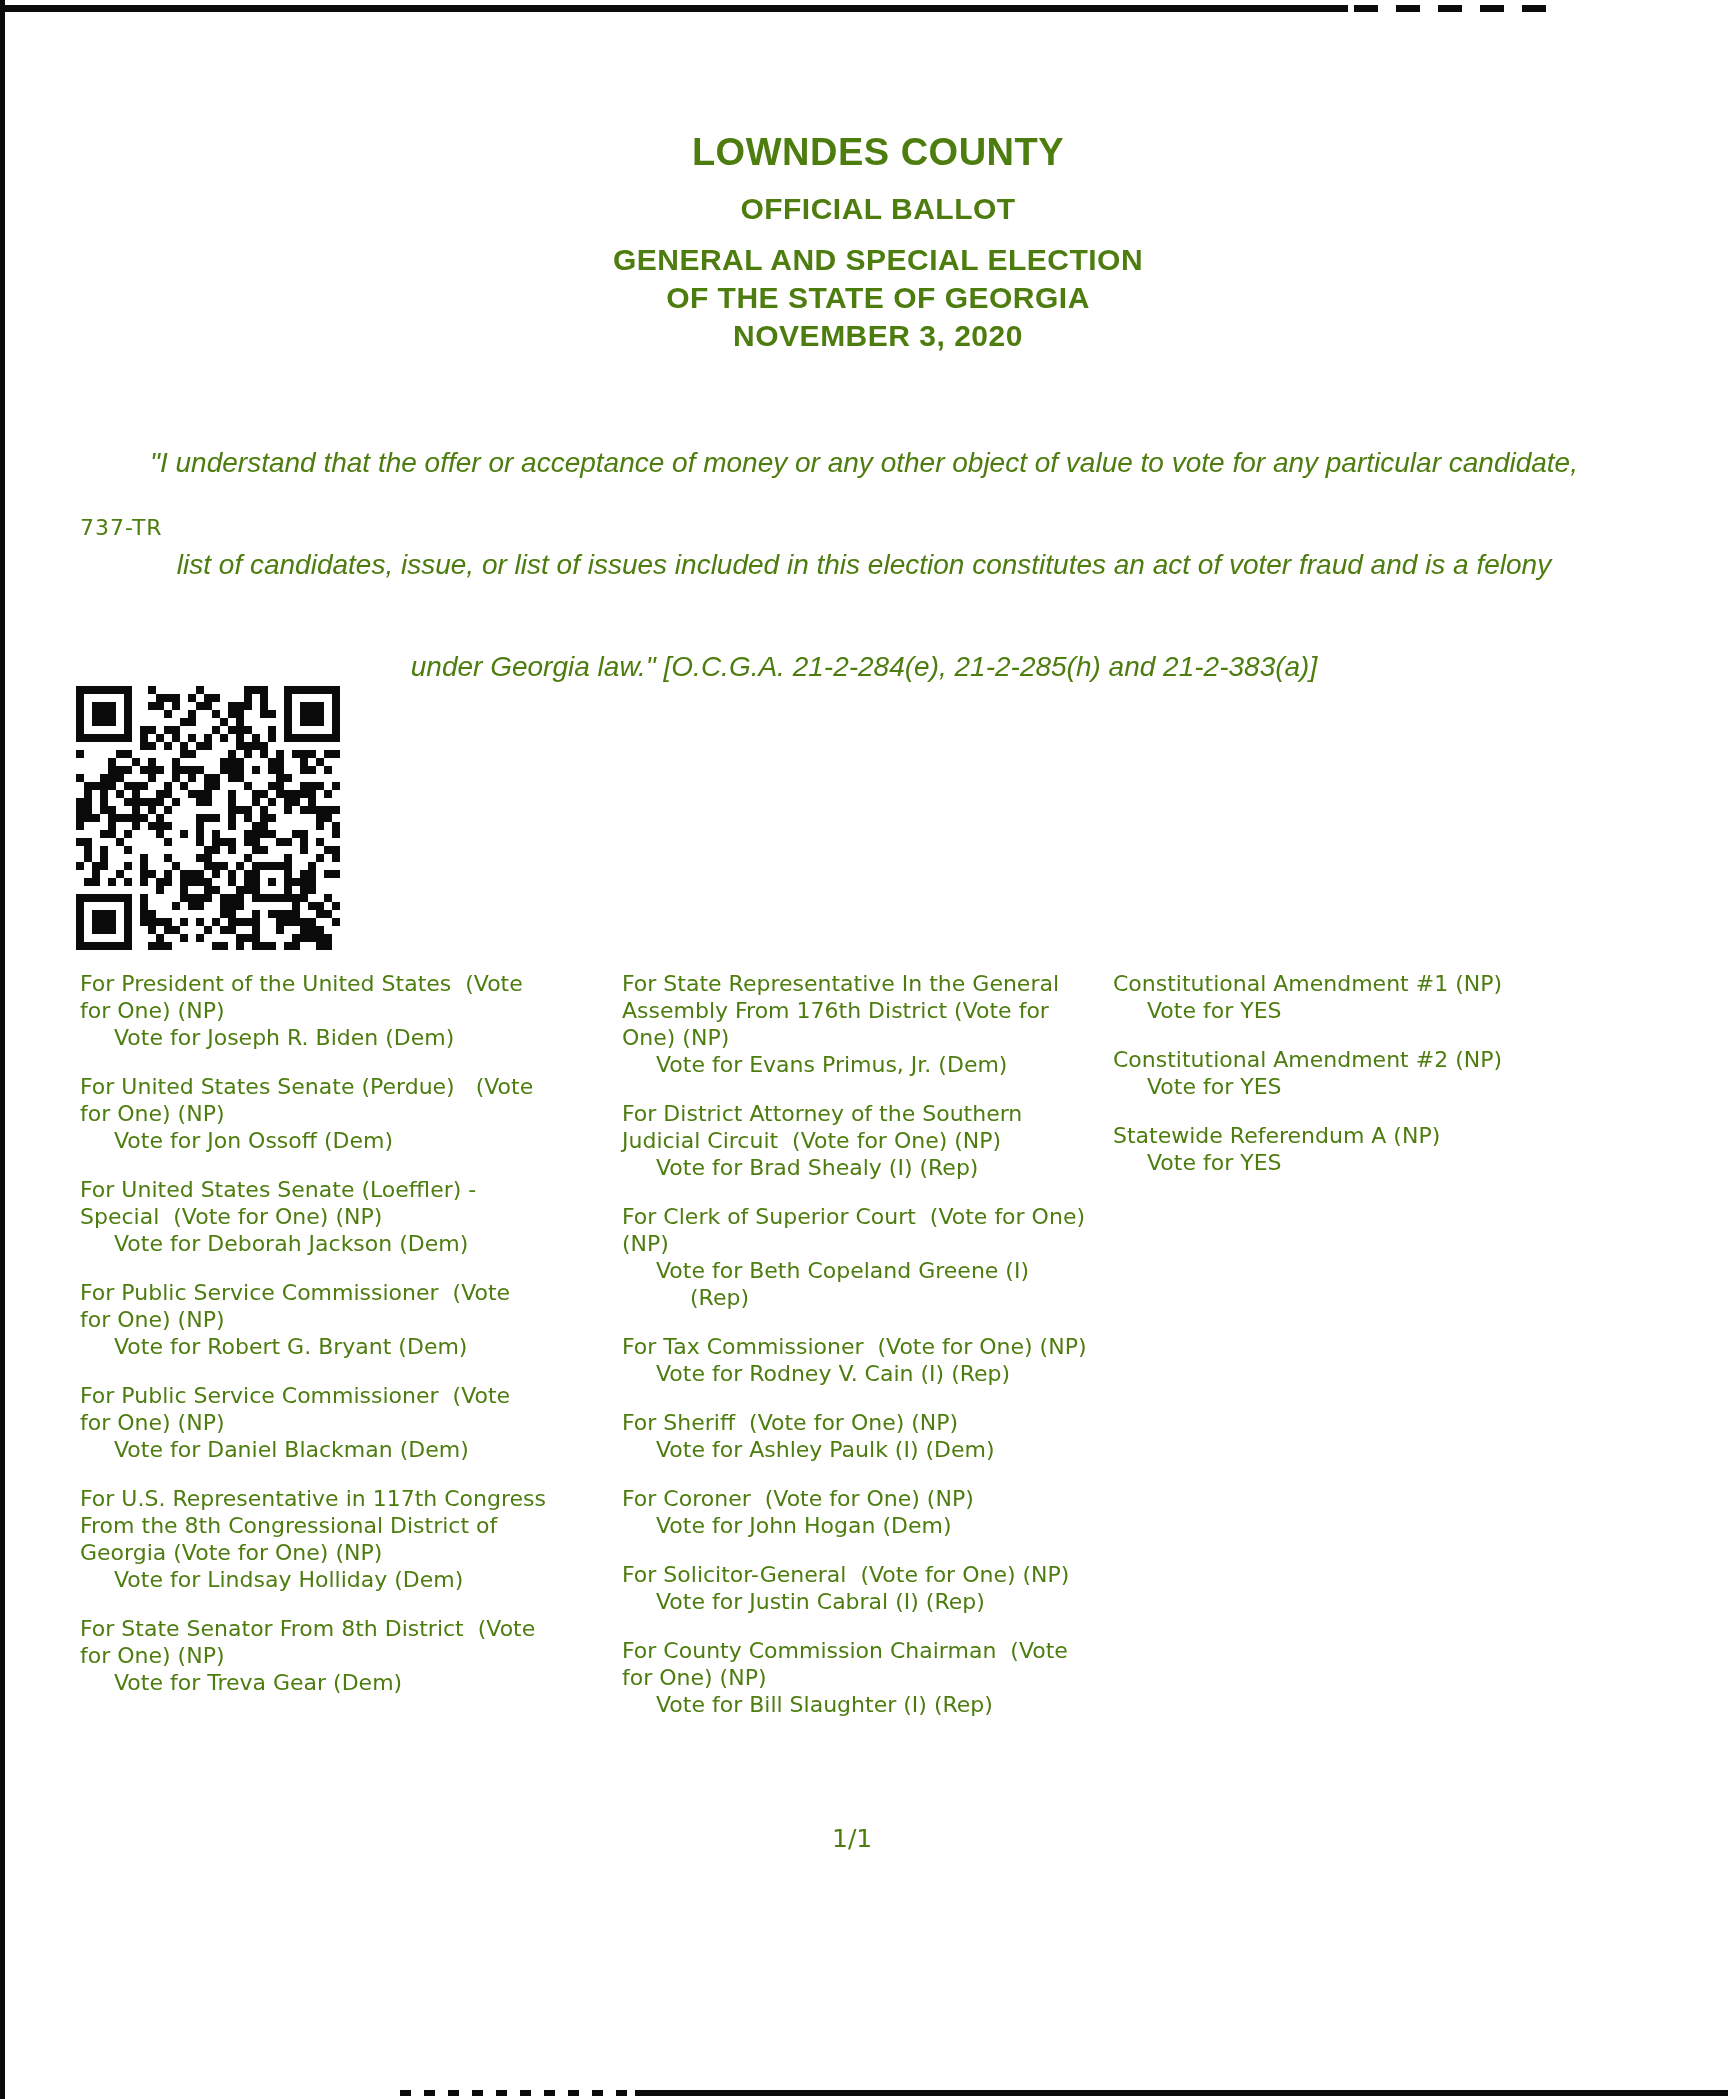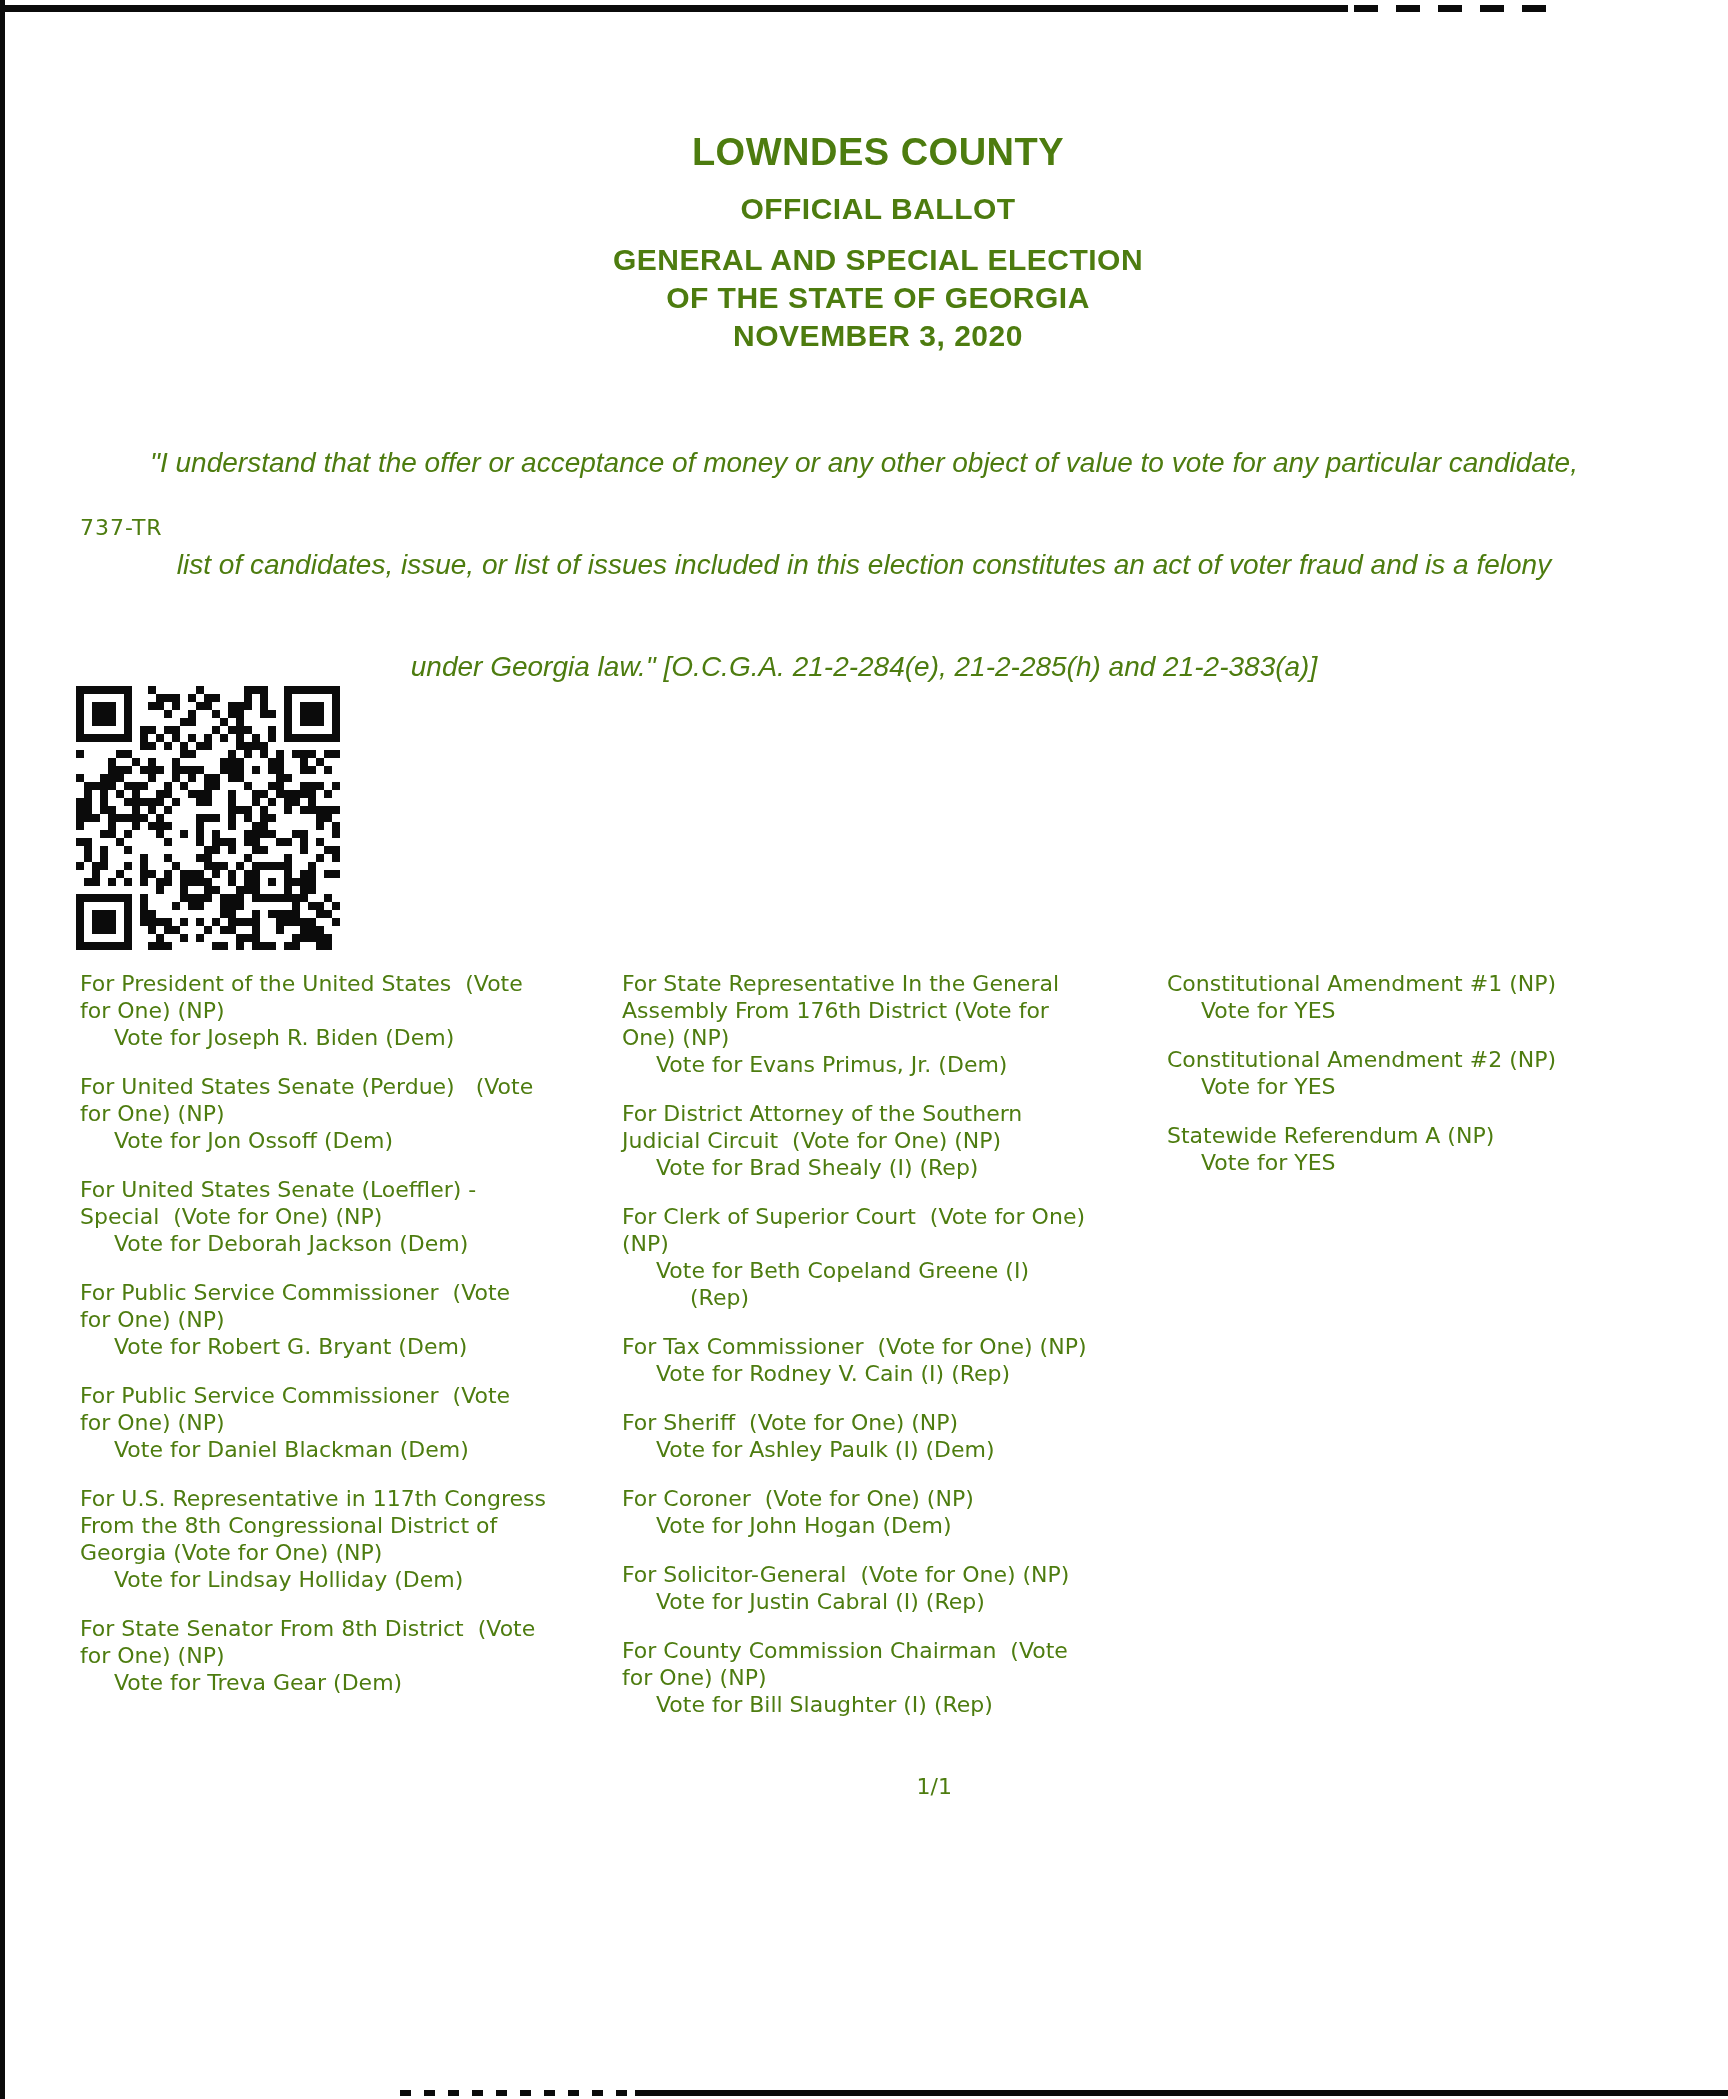--- a/index.html
+++ b/index.html
@@ -38,30 +38,30 @@
   
   #ballot-code{position:absolute;left:80px;top:515px;font-size:22px;letter-spacing:1px;}
 
   
   #qr{position:absolute;left:76px;top:686px;width:264px;height:264px;}
 
   
   .col{position:absolute;top:970px;font-size:22px;line-height:27px;}
   #col-1{left:80px;width:545px;}
   #col-2{left:622px;width:548px;}
-  #col-3{left:1167px;width:480px;}
+  #col-3{left:1113px;width:480px;}
   .contest{margin-bottom:22px;}
   .line{white-space:pre;}
   .office-line{margin:0;}
   .vote-line{padding-left:34px;}
   .vote-line.cont{padding-left:68px;}
 
   
-  #page-number{position:absolute;left:832px;top:1774px;width:120px;
-    text-align:right;font-size:22px;}
+  #page-number{position:absolute;left:832px;top:1824px;width:120px;
+    text-align:left;font-size:25px;}
 </style>
 </head>
 <body>
 
 <div id="page">
 
   <div class="border" id="border-top"></div>
   <div id="border-top-dashed" style="position:absolute;"></div>
   <div class="border" id="border-left"></div>
   <div id="border-bottom-dashed" style="position:absolute;"></div>

